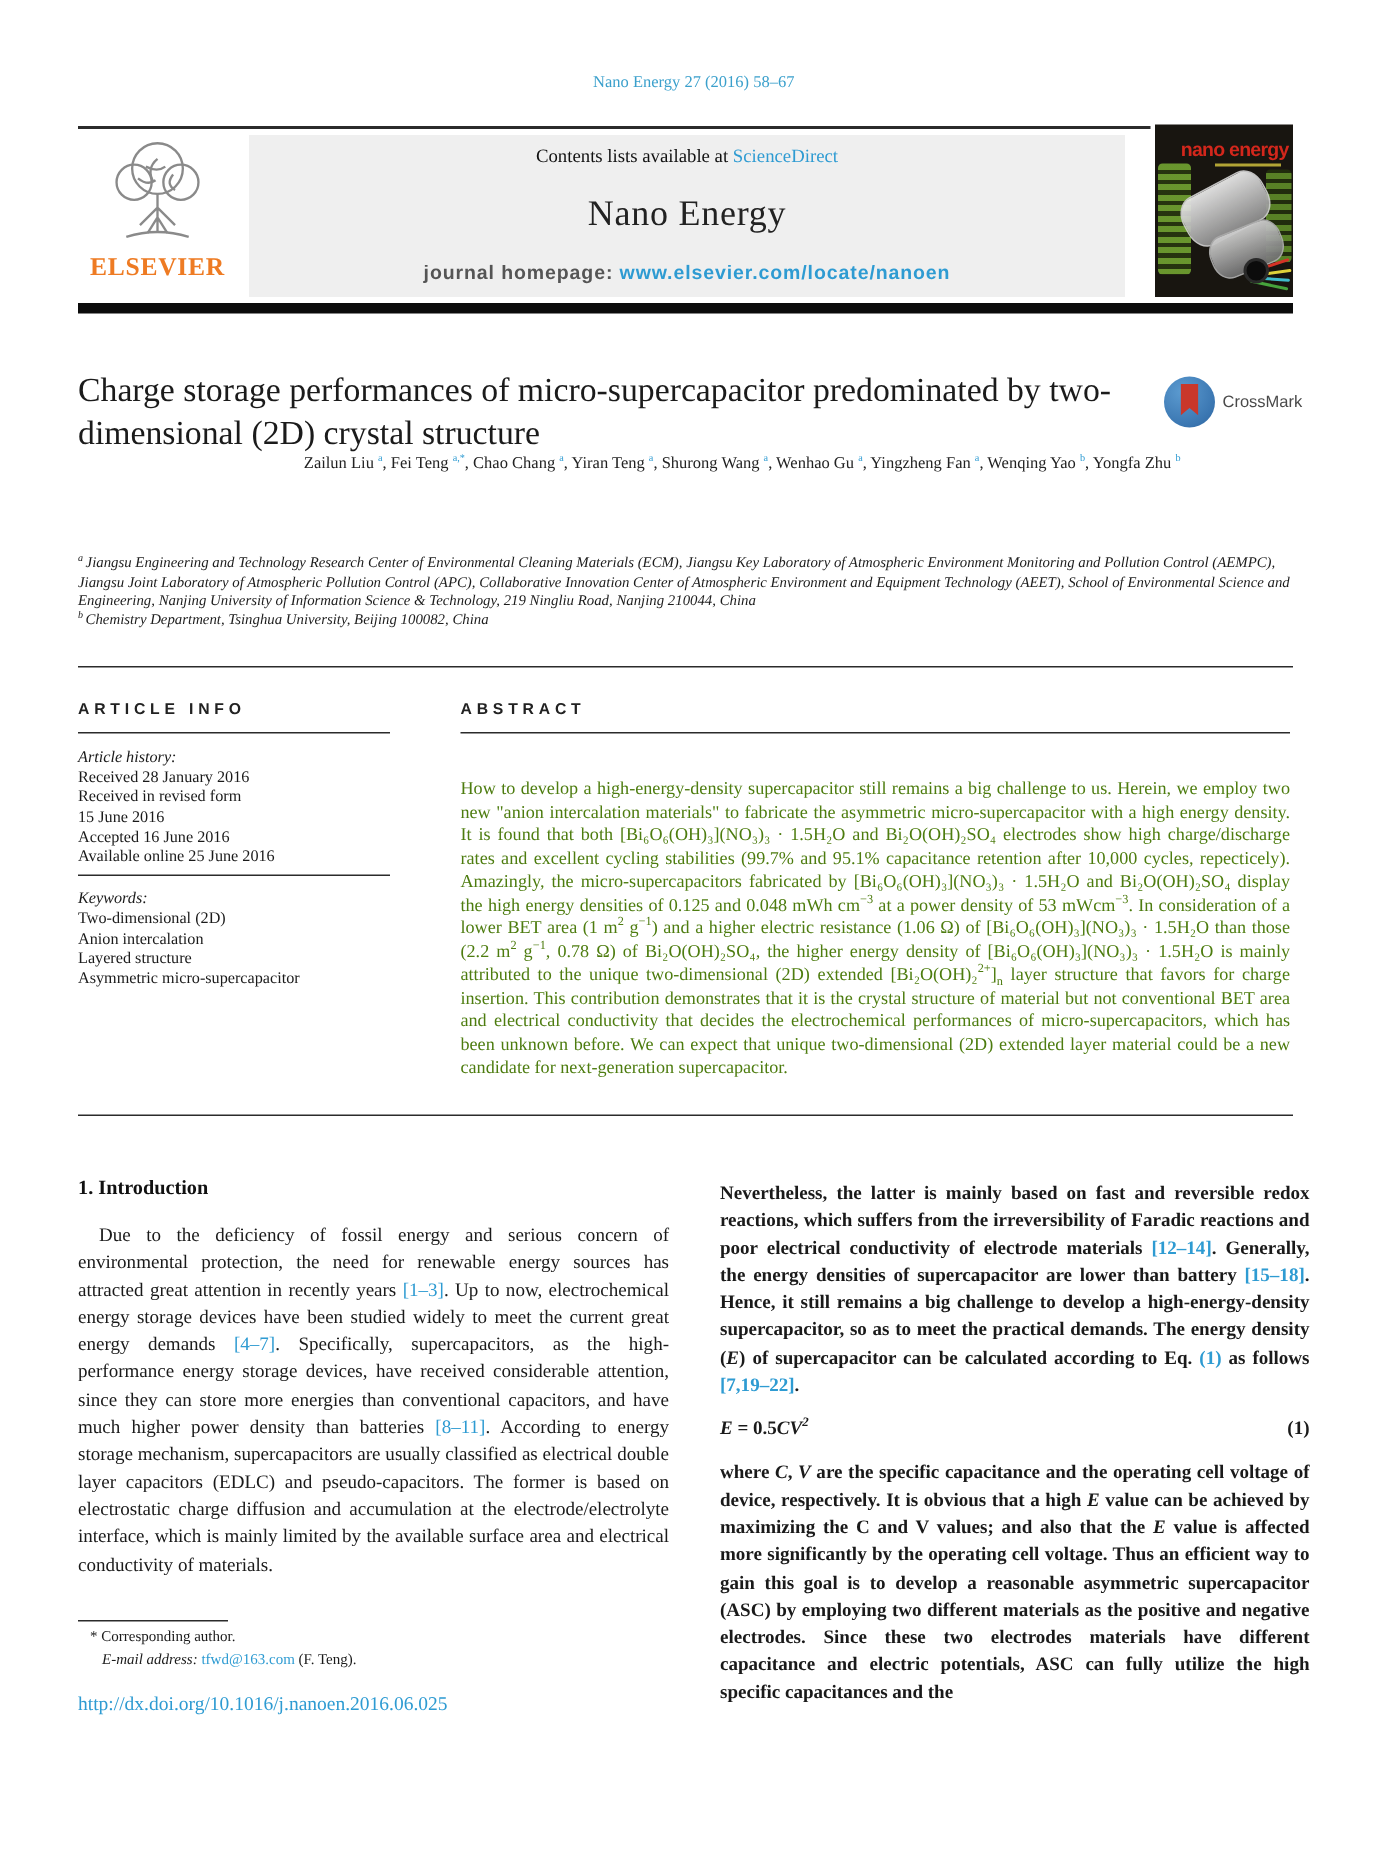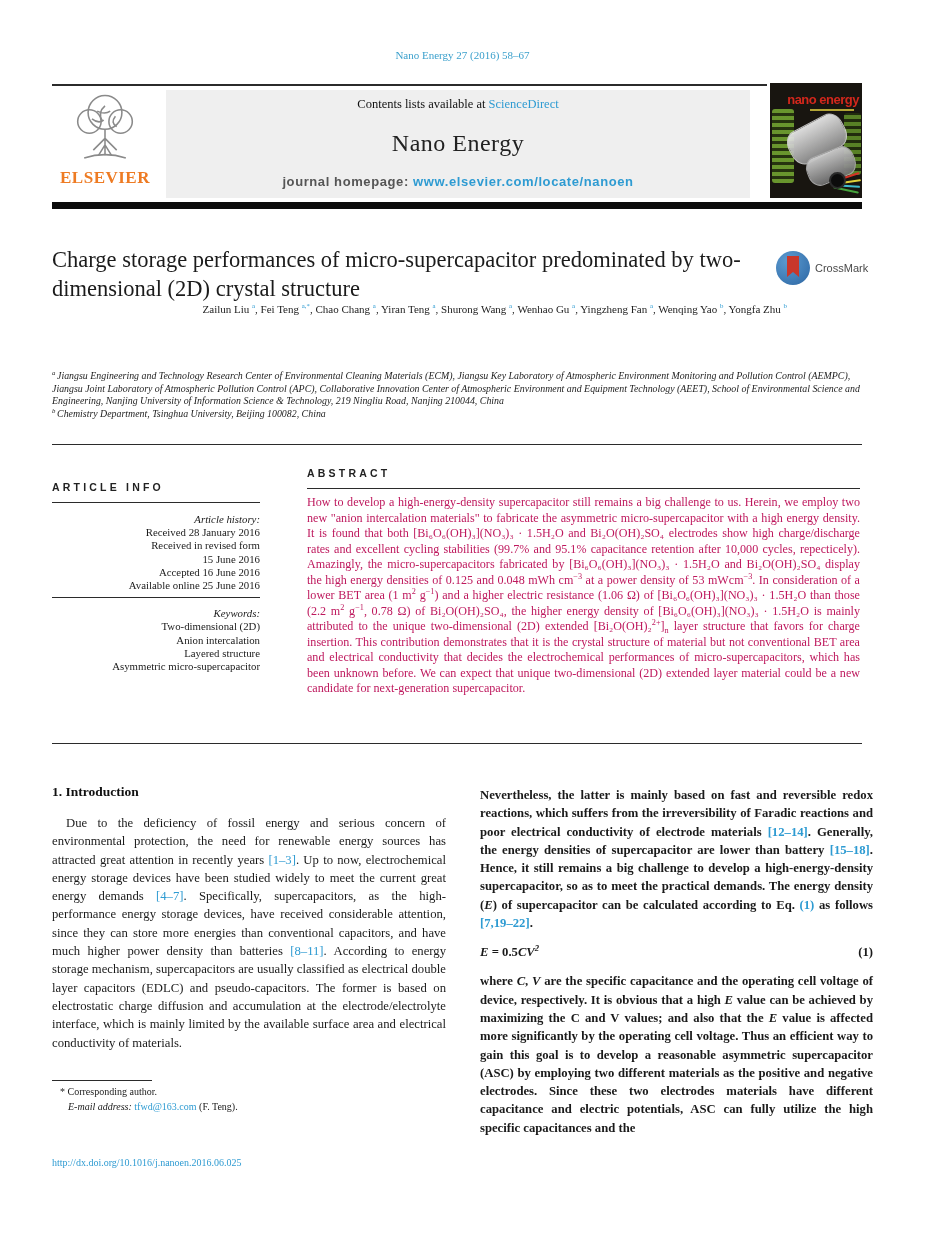--- a/index.html
+++ b/index.html
@@ -67,44 +67,44 @@
   .affiliations{position:absolute;top:370px;left:52px;width:810px;font-style:italic;
                 font-size:9.9px;line-height:12.6px;color:#1c1c1c;}
   .aff-b{margin-top:0;}
 
   .rule2{position:absolute;top:444px;left:52px;width:810px;height:1px;background:#2b2b2b;}
 
   .sec-heading{font-family:"Liberation Sans",sans-serif;font-size:10.5px;font-weight:bold;
                letter-spacing:3.2px;color:#222;}
   .col-rule{height:1px;background:#2b2b2b;margin-top:9px;}
 
-  .info-col{position:absolute;top:481px;left:52px;width:208px;}
-  .info-body{font-size:10.8px;line-height:13.2px;margin-top:10px;color:#1a1a1a;text-align:right;}
+  .info-col{position:absolute;top:467px;left:52px;width:208px;}
+  .info-body{font-size:10.8px;line-height:13.2px;margin-top:10px;color:#1a1a1a;}
   .lbl-it{font-style:italic;}
   .mid-rule{height:1px;background:#2b2b2b;margin:5px 0 9px 0;}
 
   .abs-col{position:absolute;top:467px;left:307px;width:553px;}
-  .abs-text{font-size:12.1px;line-height:15.5px;text-align:justify;margin-top:6px;color:#be185d;}
+  .abs-text{font-size:12.1px;line-height:15.5px;text-align:justify;margin-top:29px;color:#4d7c0f;}
   .abs-copyright{font-size:12.1px;text-align:right;margin-top:4px;color:#1a1a1a;}
 
   .rule3{position:absolute;top:743px;left:52px;width:810px;height:1px;background:#2b2b2b;}
 
   .leftcol{position:absolute;top:784px;left:52px;width:394px;}
   .rightcol{position:absolute;top:786px;left:480px;width:393px;font-weight:bold;}
   .sec-title{font-size:13.5px;font-weight:bold;color:#111;}
   .body-para{font-size:12.7px;line-height:18.3px;text-align:justify;color:#1a1a1a;}
   .indent{text-indent:14px;}
   .leftcol .body-para{margin-top:14px;}
   .equation-row{display:flex;justify-content:space-between;font-size:12.7px;margin:13px 0 12px 0;color:#1a1a1a;}
 
   .footnote{position:absolute;top:1080px;left:52px;width:394px;font-size:10px;line-height:14.5px;color:#1a1a1a;}
   .fn-rule{width:100px;height:1px;background:#2b2b2b;margin-bottom:4px;}
   .fn-l1{padding-left:8px;}
   .fn-l2{padding-left:16px;}
-  .doiblock{position:absolute;top:1155px;left:52px;width:394px;font-size:10px;line-height:16px;color:#1a1a1a;}
+  .doiblock{position:absolute;top:1128px;left:52px;width:394px;font-size:13px;line-height:16px;color:#1a1a1a;}
 </style>
 </head>
 <body>
 
 <div class="page">
 
   <div class="citation">Nano Energy 27 (2016) 58–67</div>
   <div class="toprule"></div>
 
   <div class="header">

